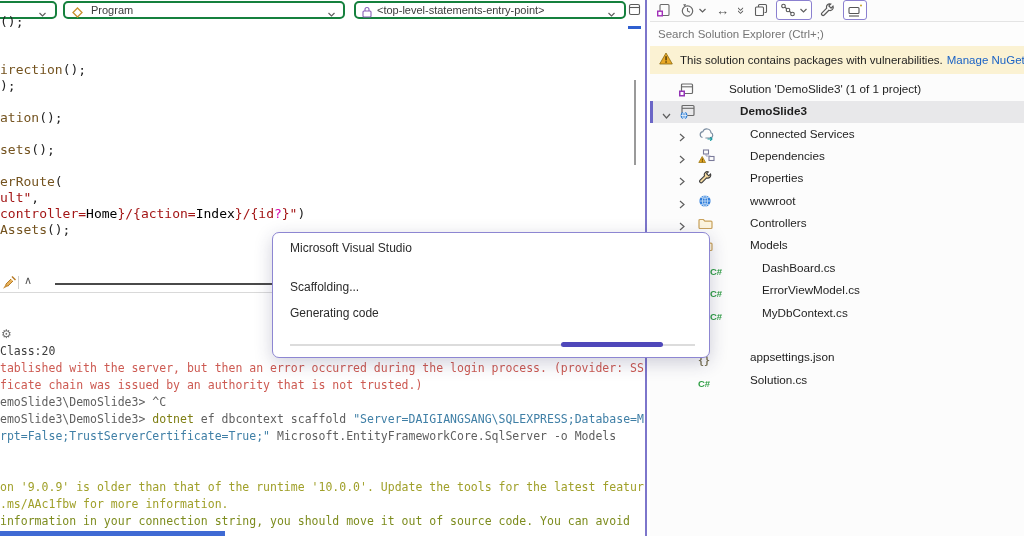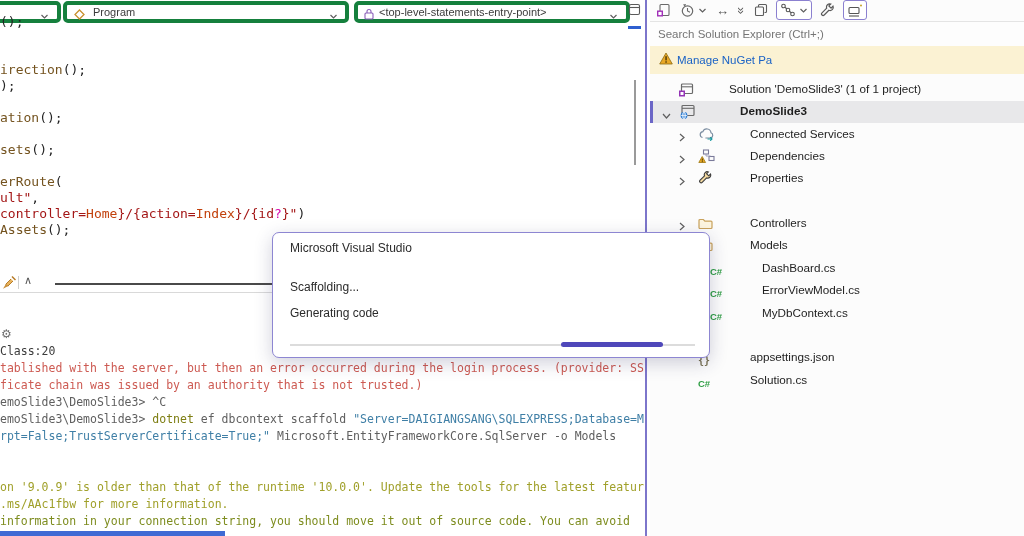--- a/index.html
+++ b/index.html
@@ -3,29 +3,29 @@
 <meta charset="utf-8">
 <style>
   html,body{margin:0;padding:0;background:#fff;}
   #screen{position:relative;width:1024px;height:536px;overflow:hidden;background:#ffffff;
           font-family:"Liberation Sans","DejaVu Sans",sans-serif;}
 
   
   #editor{position:absolute;left:0;top:0;width:645px;height:536px;background:#fff;overflow:hidden;}
   #editor-border{position:absolute;left:645px;top:0;width:2px;height:536px;background:#7d76cb;z-index:5;}
 
-  .nav-box{position:absolute;top:1px;height:14px;border:4px solid #15803d;border-radius:5px;background:#fff;}
+  .nav-box{position:absolute;top:1px;height:14px;border:2px solid #15803d;border-radius:5px;background:#fff;}
   .nav-label{position:absolute;top:1px;font-size:11px;color:#3b3b3b;white-space:nowrap;}
   .nav-chevron{position:absolute;top:2px;}
 
   #code-area{position:absolute;left:0;top:14px;width:628px;font-family:"DejaVu Sans Mono",monospace;
              font-size:13px;line-height:16px;white-space:pre;}
   .code-line{height:16px;}
   .c-method{color:#74531f}.c-punct{color:#242424}.c-string{color:#a31515}
-  .c-blue{color:#c2410c}.c-magenta{color:#d600aa}
+  .c-blue{color:#000000}.c-magenta{color:#d600aa}
 
   #cleanup-bar{position:absolute;left:0;top:274px;width:645px;height:17px;}
   #cleanup-divider{position:absolute;left:18px;top:2px;width:1px;height:13px;background:#d0d0d0;}
   #splitter-line{position:absolute;left:55px;top:283px;width:567px;height:2px;background:#4a4a4a;}
   #editor-separator{position:absolute;left:0;top:292px;width:645px;height:1px;background:#d9d9d9;}
 
   #gear{position:absolute;left:1px;top:327px;font-size:12px;color:#6e6e6e;}
   #terminal{position:absolute;left:0;top:343px;width:645px;font-family:"DejaVu Sans Mono",monospace;
             font-size:11.5px;line-height:17px;white-space:pre;}
   .t-line{height:17px;}
@@ -202,20 +202,31 @@
         </div>
         <div class="trow" style="top: 168.4px;">
           <span class="tchev" style="left: 28px;"><svg width="8" height="11">
               <path d="M2 2 L6 5.5 L2 9" fill="none" stroke="#5f5f5f" stroke-width="1.2"></path>
             </svg></span>
           <span class="ticon" style="left: 48px;"><svg width="15" height="14">
               <path d="M12.5 3 a3 3 0 0 1 -3.9 3.9 L4.2 11.3 a1.4 1.4 0 0 1 -2.1 -2.1 L6.5 4.8 A3 3 0 0 1 10.4 0.9 L8.6 2.7 l2.1 2.1 z" fill="#f3d9a0" stroke="#3c3c3c" stroke-width="1.1"></path>
             </svg></span>
           <span class="tlabel" style="left: 68px;">Properties</span>
         </div>
+        <div class="trow" style="top: 190.75px;">
+          <span class="tchev" style="left: 28px;"><svg width="8" height="11">
+              <path d="M2 2 L6 5.5 L2 9" fill="none" stroke="#5f5f5f" stroke-width="1.2"></path>
+            </svg></span>
+          <span class="ticon" style="left: 48px;"><svg width="14" height="14">
+              <circle cx="7" cy="7" r="5.6" fill="#2e7ddb"></circle>
+              <path d="M1.4 7 h11.2 M7 1.4 v11.2 M3 3.4 a8.5 8.5 0 0 0 8 0 M3 10.6 a8.5 8.5 0 0 1 8 0" stroke="#cfe3f8" stroke-width="0.8" fill="none"></path>
+              <ellipse cx="7" cy="7" rx="2.6" ry="5.6" fill="none" stroke="#cfe3f8" stroke-width="0.8"></ellipse>
+            </svg></span>
+          <span class="tlabel" style="left: 68px;">wwwroot</span>
+        </div>
         <div class="trow" style="top: 213.1px;">
           <span class="tchev" style="left: 28px;"><svg width="8" height="11">
               <path d="M2 2 L6 5.5 L2 9" fill="none" stroke="#5f5f5f" stroke-width="1.2"></path>
             </svg></span>
           <span class="ticon" style="left: 48px;"><svg width="15" height="13">
               <path d="M1 3.5 a1 1 0 0 1 1-1 h3.4 l1.5 1.6 H13 a1 1 0 0 1 1 1 v5.4 a1 1 0 0 1 -1 1 H2 a1 1 0 0 1 -1 -1 z" fill="#fdf5e0" stroke="#c9a25c" stroke-width="1.2"></path>
             </svg></span>
           <span class="tlabel" style="left: 68px;">Controllers</span>
         </div>
         <div class="trow" style="top: 235.45px;">
@@ -322,20 +333,21 @@
     </div>
 
     <div id="se-warning">
       <span id="warning-triangle">
         <svg width="14" height="13">
             <path d="M7 1 L13.3 12 H0.7 z" fill="#e9a825" stroke="#8a6a10" stroke-width="0.8"></path>
             <rect x="6.4" y="4.2" width="1.3" height="4.2" fill="#3a2c00"></rect>
             <rect x="6.4" y="9.3" width="1.3" height="1.4" fill="#3a2c00"></rect>
           </svg>
       </span>
+      <span class="wtext">This solution contains packages with vulnerabilities.</span>
       <span class="wlink">Manage NuGet Pa</span>
     </div>
   </div>
 
   <div id="dialog">
     <div id="dialog-title">Microsoft Visual Studio</div>
     <div id="dialog-status1">Scaffolding...</div>
     <div id="dialog-status2">Generating code</div>
     <div id="progress">
       <div id="progress-track"></div>

